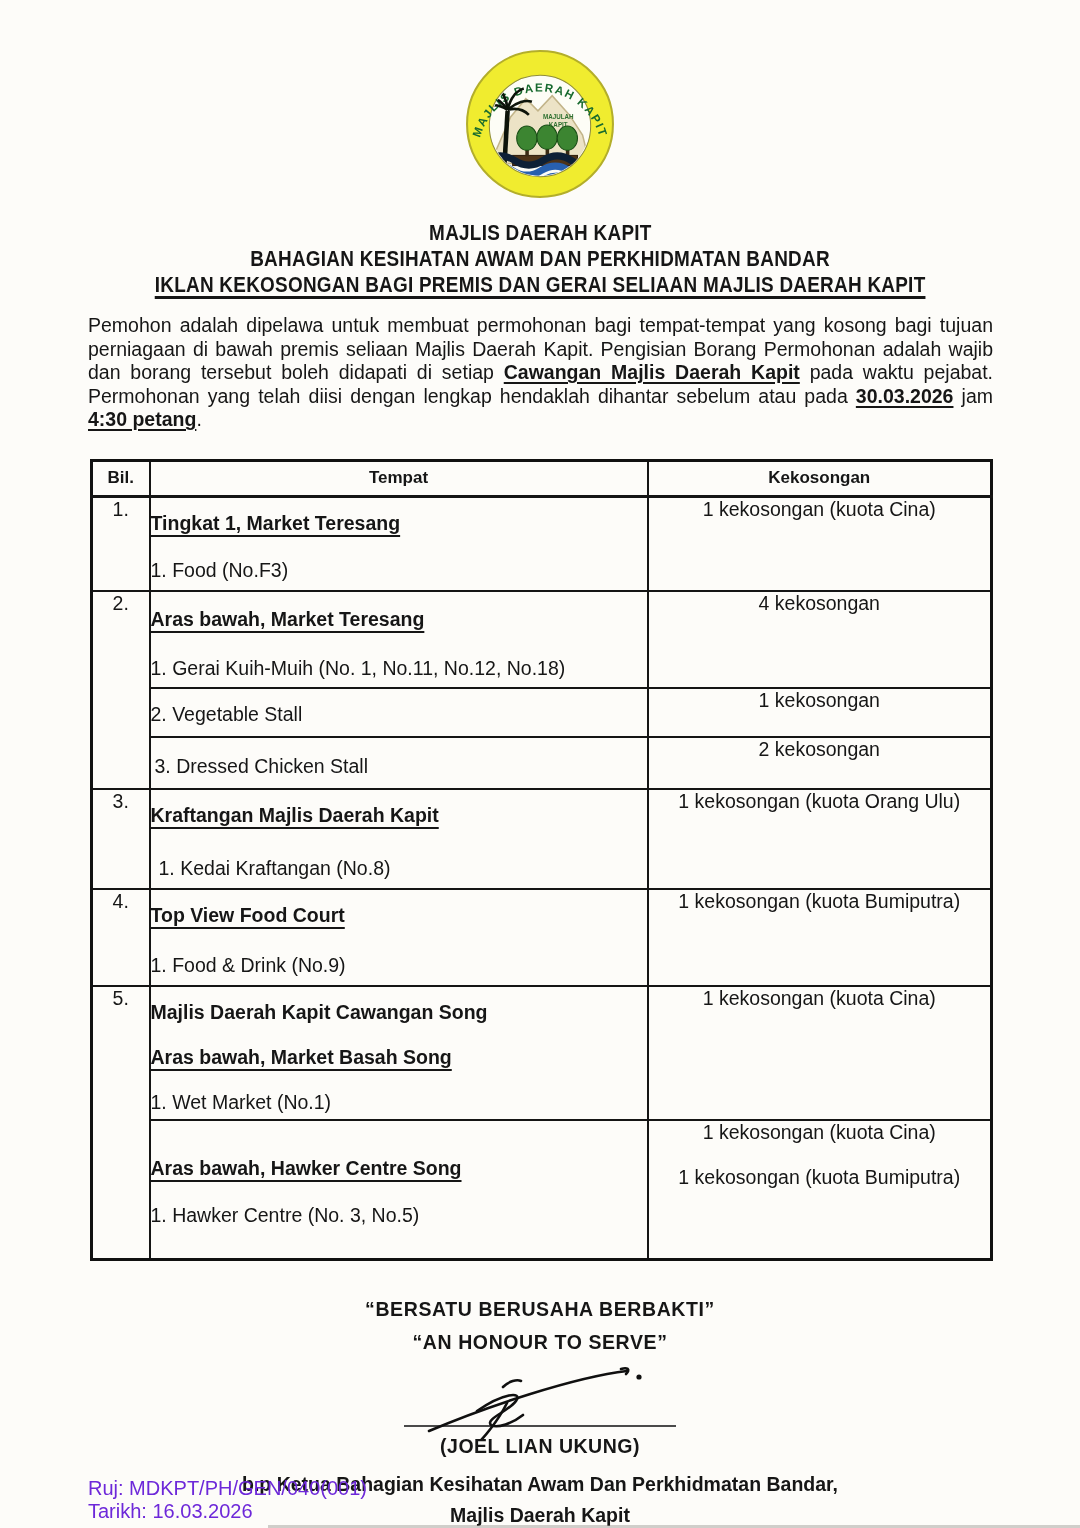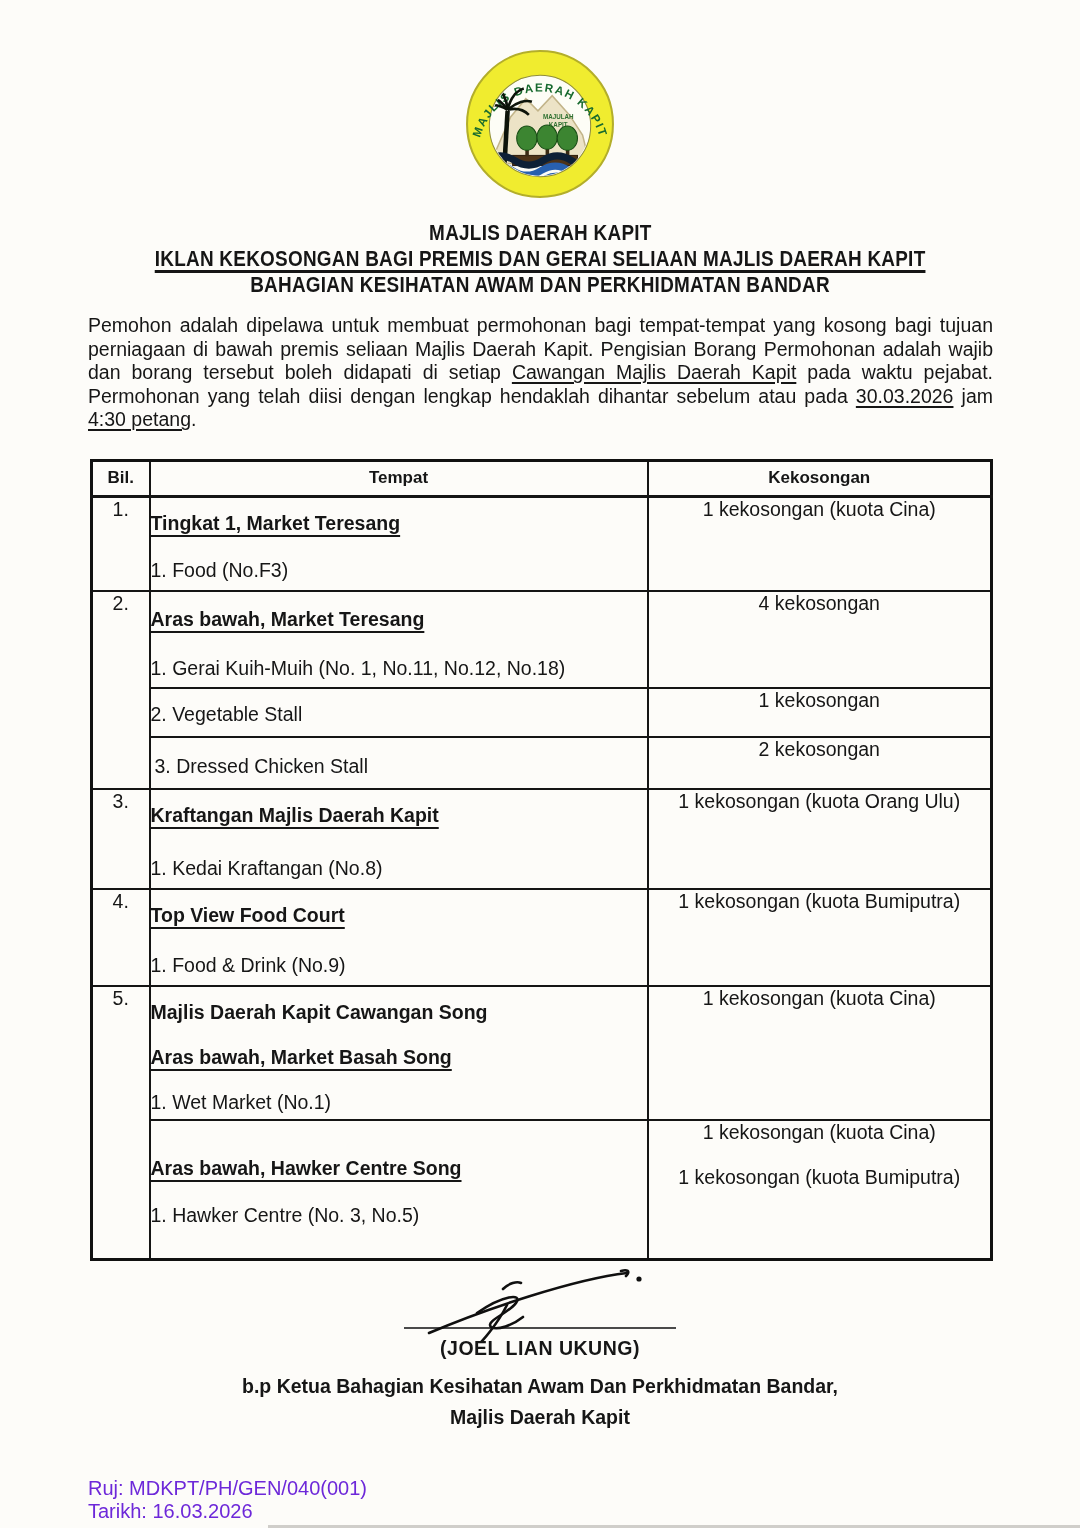--- a/index.html
+++ b/index.html
@@ -21,21 +21,21 @@
     letter-spacing:.3px;white-space:nowrap;
   }
   .cond{display:inline-block;transform:scaleX(.86);transform-origin:50% 50%;}
   .hdr-u{text-decoration:underline;text-decoration-thickness:2.5px;text-underline-offset:4px;}
   
   .intro{
     margin:16px 87px 0 88px;
     font-size:19.5px;line-height:23.6px;
     text-align:justify;
   }
-  .bu{font-weight:normal;text-decoration:underline;text-decoration-thickness:2px;text-underline-offset:3px;}
+  .bu{font-weight:bold;text-decoration:underline;text-decoration-thickness:2px;text-underline-offset:3px;}
   
   table.vac{
     border-collapse:collapse;table-layout:fixed;
     margin:27px 0 0 90px;width:900px;
     font-size:19.5px;
   }
   table.vac th,table.vac td{border:2px solid #151515;padding:0;vertical-align:top;}
   table.vac{border:3px solid #111;}
   table.vac thead th{
     height:33px;font-size:17px;font-weight:bold;text-align:center;vertical-align:middle;
@@ -106,22 +106,22 @@
           <path d="M20,121 q14,-9 28,0 t28,0 t28,0 t26,0" stroke="#2860ae" stroke-width="7"></path>
           <path d="M22,130 q14,-8 28,0 t28,0 t28,0 t24,0" stroke="#2860ae" stroke-width="6"></path>
           <path d="M24,138 q14,-8 28,0 t28,0 t28,0 t22,0" stroke="#0d2036" stroke-width="6"></path>
         </g>
       </g>
     </svg>
   </div>
 
   <div class="hdr">
     <div class="hdr-line"><span class="cond">MAJLIS DAERAH KAPIT</span></div>
+    <div class="hdr-line"><span class="cond">BAHAGIAN KESIHATAN AWAM DAN PERKHIDMATAN BANDAR</span></div>
     <div class="hdr-line"><span class="cond hdr-u">IKLAN KEKOSONGAN BAGI PREMIS DAN GERAI SELIAAN MAJLIS DAERAH KAPIT</span></div>
-    <div class="hdr-line"><span class="cond">BAHAGIAN KESIHATAN AWAM DAN PERKHIDMATAN BANDAR</span></div>
   </div>
 
   <p class="intro"><span>Pemohon adalah dipelawa untuk membuat permohonan bagi tempat-tempat yang kosong bagi tujuan perniagaan di bawah premis seliaan Majlis Daerah Kapit. Pengisian Borang Permohonan adalah wajib dan borang tersebut boleh didapati di setiap </span><span class="bu">Cawangan Majlis Daerah Kapit</span><span> pada waktu pejabat. Permohonan yang telah diisi dengan lengkap hendaklah dihantar sebelum atau pada </span><span class="bu">30.03.2026</span><span> jam </span><span class="bu">4:30 petang</span><span>.</span></p>
 
   <table class="vac">
     <colgroup>
         <col style="width:58px">
         <col style="width:498px">
         <col style="width:344px">
       </colgroup>
@@ -165,21 +165,21 @@
         </td>
         <td class="vac-b">2 kekosongan</td>
       </tr>
     </tbody>
 
     <tbody>
       <tr style="height:98px">
         <td class="bil">3.</td>
         <td class="tmp">
           <div class="thead" style="margin-top:14px">Kraftangan Majlis Daerah Kapit</div>
-          <div style="margin:30px 0 8px">1. Kedai Kraftangan (No.8)</div>
+          <div style="margin:30px 8px 8px">1. Kedai Kraftangan (No.8)</div>
         </td>
         <td class="vac-b">1 kekosongan (kuota Orang Ulu)</td>
       </tr>
     </tbody>
 
     <tbody>
       <tr style="height:95px">
         <td class="bil">4.</td>
         <td class="tmp">
           <div class="thead" style="margin-top:14px">Top View Food Court</div>
@@ -205,20 +205,24 @@
           <div style="margin:24px 0 8px">1. Hawker Centre (No. 3, No.5)</div>
         </td>
         <td class="vac-m">
           <div>1 kekosongan (kuota Cina)</div>
           <div style="margin-top:22px">1 kekosongan (kuota Bumiputra)</div>
         </td>
       </tr>
     </tbody>
   </table>
 
+  <div class="slogans">
+    <div class="slogan">“BERSATU BERUSAHA BERBAKTI”</div>
+    <div class="slogan">“AN HONOUR TO SERVE”</div>
+  </div>
 
   <div class="sig-block">
     <svg class="sig-svg" width="250" height="78" viewBox="0 0 250 78">
       <g stroke="#101010" stroke-width="2.6" fill="none" stroke-linecap="round">
         <path d="M14,70 C70,46 160,16 212,10"></path>
         <path d="M206,8 C212,6 216,8 211,13"></path>
         <path d="M62,50 C88,32 108,30 101,40 C94,50 70,58 76,64 C82,68 98,62 108,54"></path>
         <path d="M92,42 C84,58 68,80 52,92"></path>
         <path d="M88,26 C94,20 102,18 106,20"></path>
       </g>

